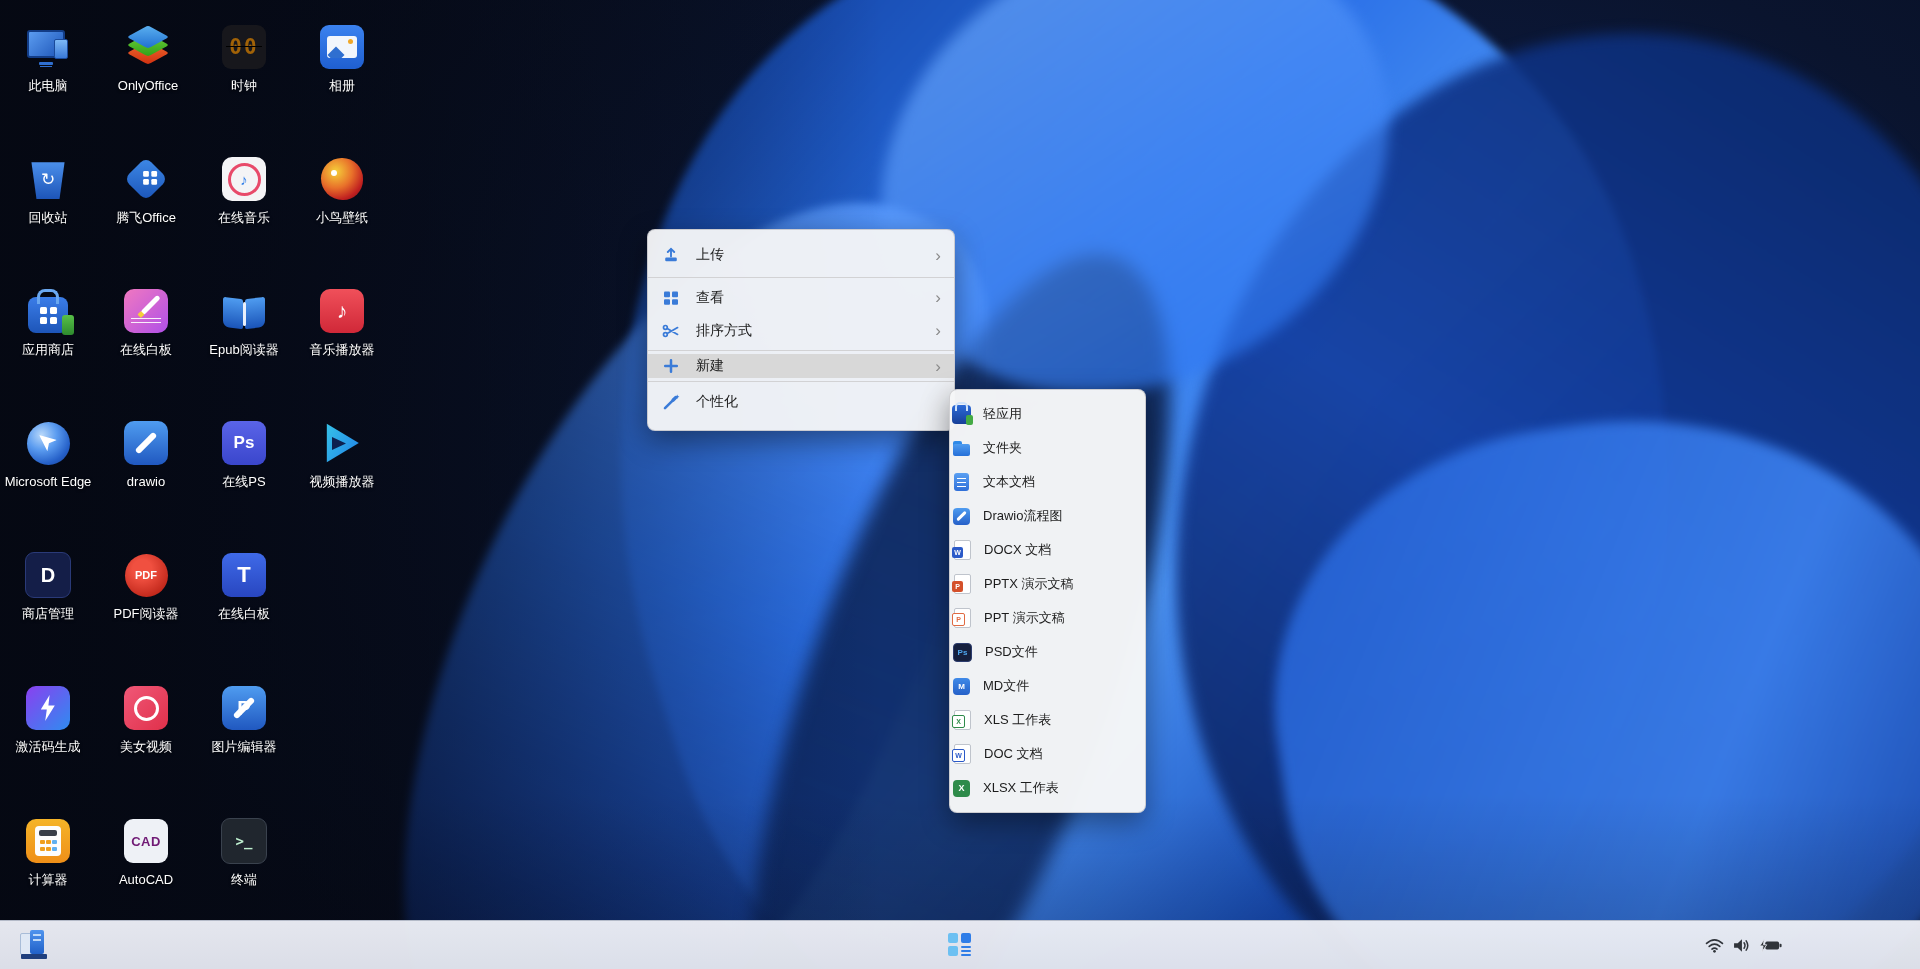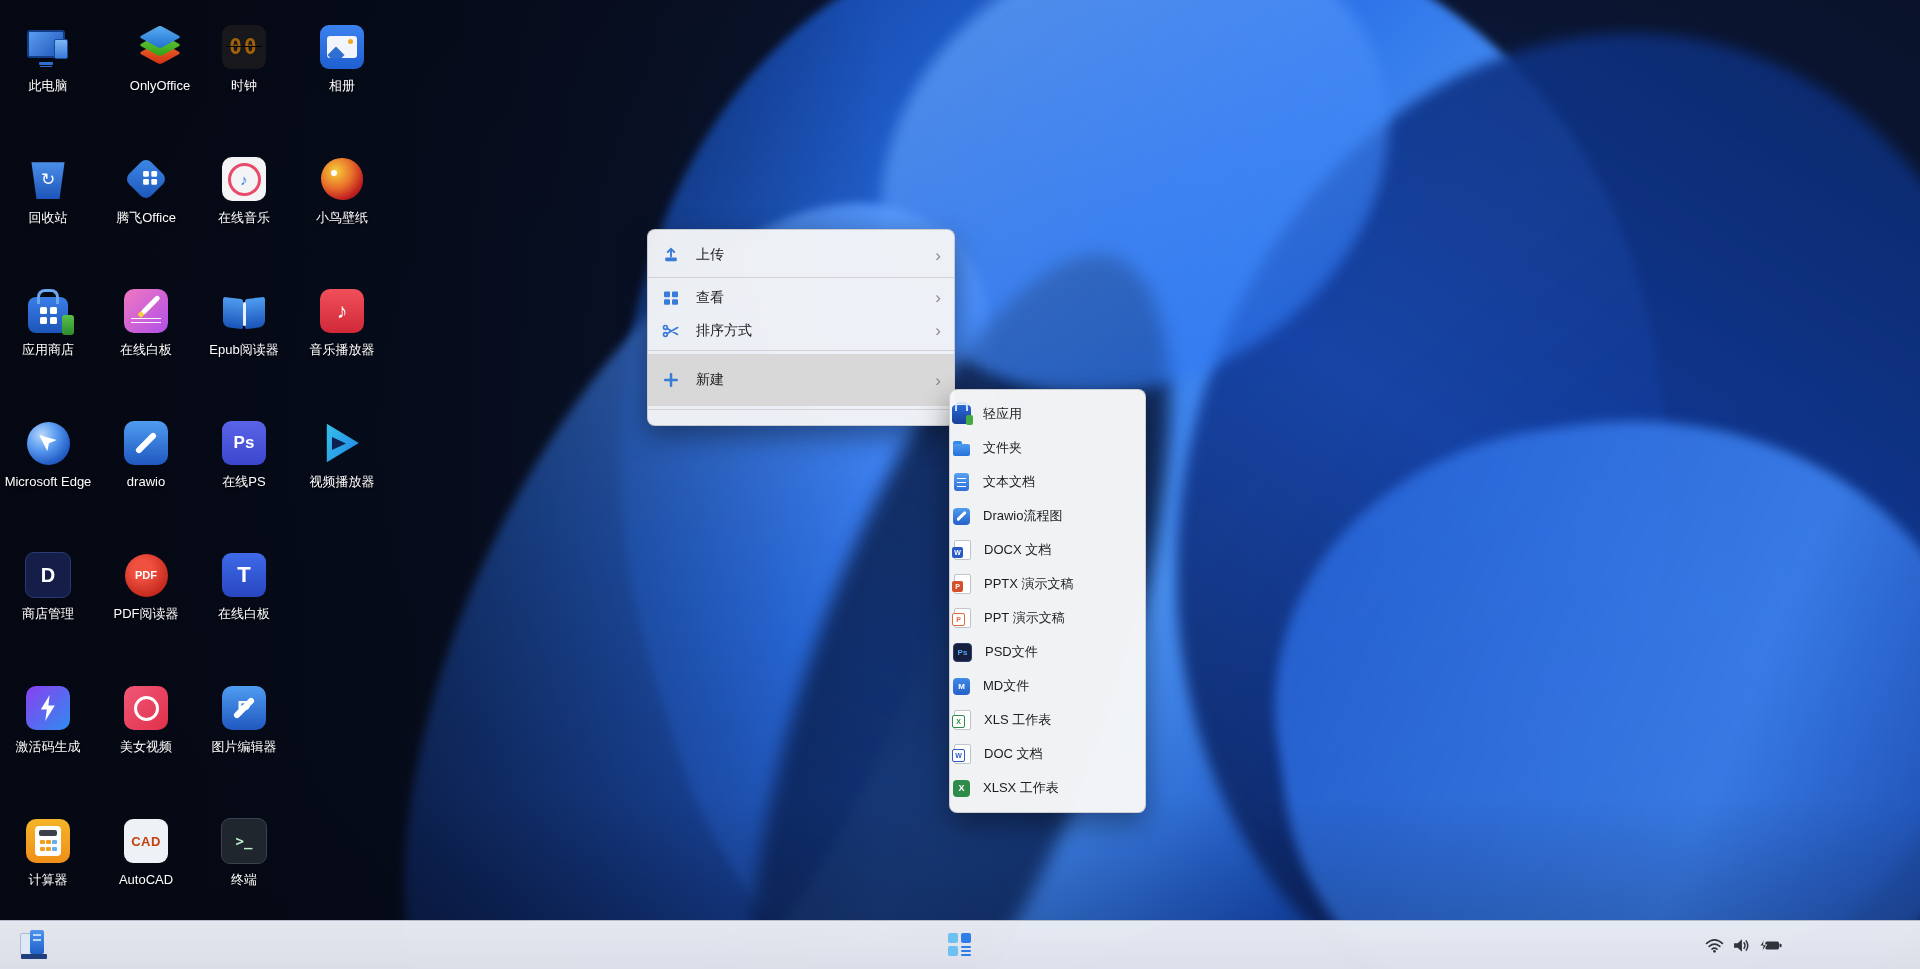--- a/index.html
+++ b/index.html
@@ -104,30 +104,30 @@
   .i-act{background:linear-gradient(135deg,#8a40f0,#2f8cf0);border-radius:10px;}
   .i-act::after{content:"";position:absolute;width:20px;height:26px;background:#fff;
     clip-path:polygon(58% 0,14% 56%,44% 56%,36% 100%,84% 40%,52% 40%);}
   .i-beauty{background:linear-gradient(135deg,#f05878,#e0304a);border-radius:10px;}
   .i-beauty::before{content:"";width:19px;height:19px;border:3px solid #fff;border-radius:50%;}
   .i-calc{background:linear-gradient(#f5b428,#ef8f18);border-radius:10px;}
   .i-calc .pad{width:26px;height:30px;background:#fdfdfd;border-radius:4px;position:relative;}
   .i-calc .pad::before{content:"";position:absolute;left:4px;top:4px;right:4px;height:6px;background:#3a3f48;border-radius:2px;}
   .i-calc .pad::after{content:"";position:absolute;left:5px;top:14px;width:5px;height:4px;background:#f0a020;border-radius:1px;
     box-shadow:6px 0 0 #f0a020,12px 0 0 #60b0f0,0 7px 0 #f0a020,6px 7px 0 #f0a020,12px 7px 0 #60b0f0;}
-  .i-cad{background:#eef1f6;border-radius:9px;color:#c2410c;font-size:13px;letter-spacing:.5px;}
+  .i-cad{background:#eef1f6;border-radius:9px;color:#701a75;font-size:13px;letter-spacing:.5px;}
   .i-term{background:#20262e;border:1px solid #3a424e;border-radius:9px;color:#bff0d0;
     font-family:"DejaVu Sans Mono",monospace;font-size:14px;}
   
   .cmenu{position:absolute;left:647px;top:229px;width:308px;z-index:5;
     background:rgba(243,244,246,.97);border:1px solid rgba(160,160,165,.45);border-radius:8px;
     box-shadow:0 10px 28px rgba(0,0,0,.4);padding:6px 0 12px;box-sizing:border-box;}
   .cm-item{height:33px;display:flex;align-items:center;padding:0 13px;font-size:14px;color:#1c1c1c;cursor:default;}
   .cm-item.first{height:38px;}
-  .cm-item.highlight{height:52px;background:#d8d8d8;}
+  .cm-item.highlight{height:24px;background:#d8d8d8;}
   .cm-ic{width:20px;height:20px;margin-right:15px;flex:none;display:flex;align-items:center;justify-content:center;}
   .cm-label{flex:1;}
   .cm-chev{color:#8a8a8a;font-size:17px;line-height:1;}
   .cm-sep{height:1px;background:#d2d2d4;margin:3px 0;}
   
   .smenu{position:absolute;left:949px;top:389px;width:197px;z-index:6;
     background:rgba(245,246,247,.98);border:1px solid rgba(160,160,165,.45);border-radius:8px;
     box-shadow:0 10px 28px rgba(0,0,0,.4);padding:7px 0;box-sizing:border-box;}
   .sm-item{height:34px;display:flex;align-items:center;padding:0 2px;font-size:13px;color:#1c1c1c;cursor:default;}
   .sm-label{flex:1;}
@@ -192,21 +192,21 @@
 
   <div class="cell" style="left:0;top:22px">
     <div class="icn">
         <div class="i-thispc">
           <span class="scr"></span>
           <span class="dev"></span>
         </div>
       </div>
     <div class="lbl">此电脑</div>
   </div>
-  <div class="cell" style="left:112px;top:22px">
+  <div class="cell" style="left:100px;top:22px">
     <div class="icn">
         <div class="i-only">
           <i class="d3"></i>
           <i class="d2"></i>
           <i class="d1"></i>
         </div>
       </div>
     <div class="lbl">OnlyOffice</div>
   </div>
   <div class="cell" style="left:196px;top:22px">
@@ -429,20 +429,30 @@
   <div class="cm-item highlight">
     <span class="cm-ic">
       <svg width="20" height="20" viewBox="0 0 20 20" fill="none" stroke="#3a7bd8" stroke-width="2.5" stroke-linecap="round">
           <path d="M10 4.2 V15.8 M4.2 10 H15.8"></path>
         </svg>
     </span>
     <span class="cm-label">新建</span>
     <span class="cm-chev">›</span>
   </div>
   <div class="cm-sep"></div>
+  <div class="cm-item">
+    <span class="cm-ic">
+      <svg width="20" height="20" viewBox="0 0 20 20" fill="none" stroke="#3a7bd8" stroke-linecap="round">
+          <path d="M4 16.2 L11.6 8.6" stroke-width="2.6"></path>
+          <path d="M12.2 8 L14.6 5.6" stroke-width="3.4"></path>
+          <path d="M16.2 2.6 l.7 1.5 1.5.7 -1.5.7 -.7 1.5 -.7-1.5 -1.5-.7 1.5-.7 z" fill="#3a7bd8" stroke="none"></path>
+        </svg>
+    </span>
+    <span class="cm-label">个性化</span>
+  </div>
 </div>
 
 <div class="smenu">
   <div class="sm-item">
     <span class="si si-lightapp"></span>
     <span class="sm-label">轻应用</span>
   </div>
   <div class="sm-item">
     <span class="si si-folder"></span>
     <span class="sm-label">文件夹</span>

